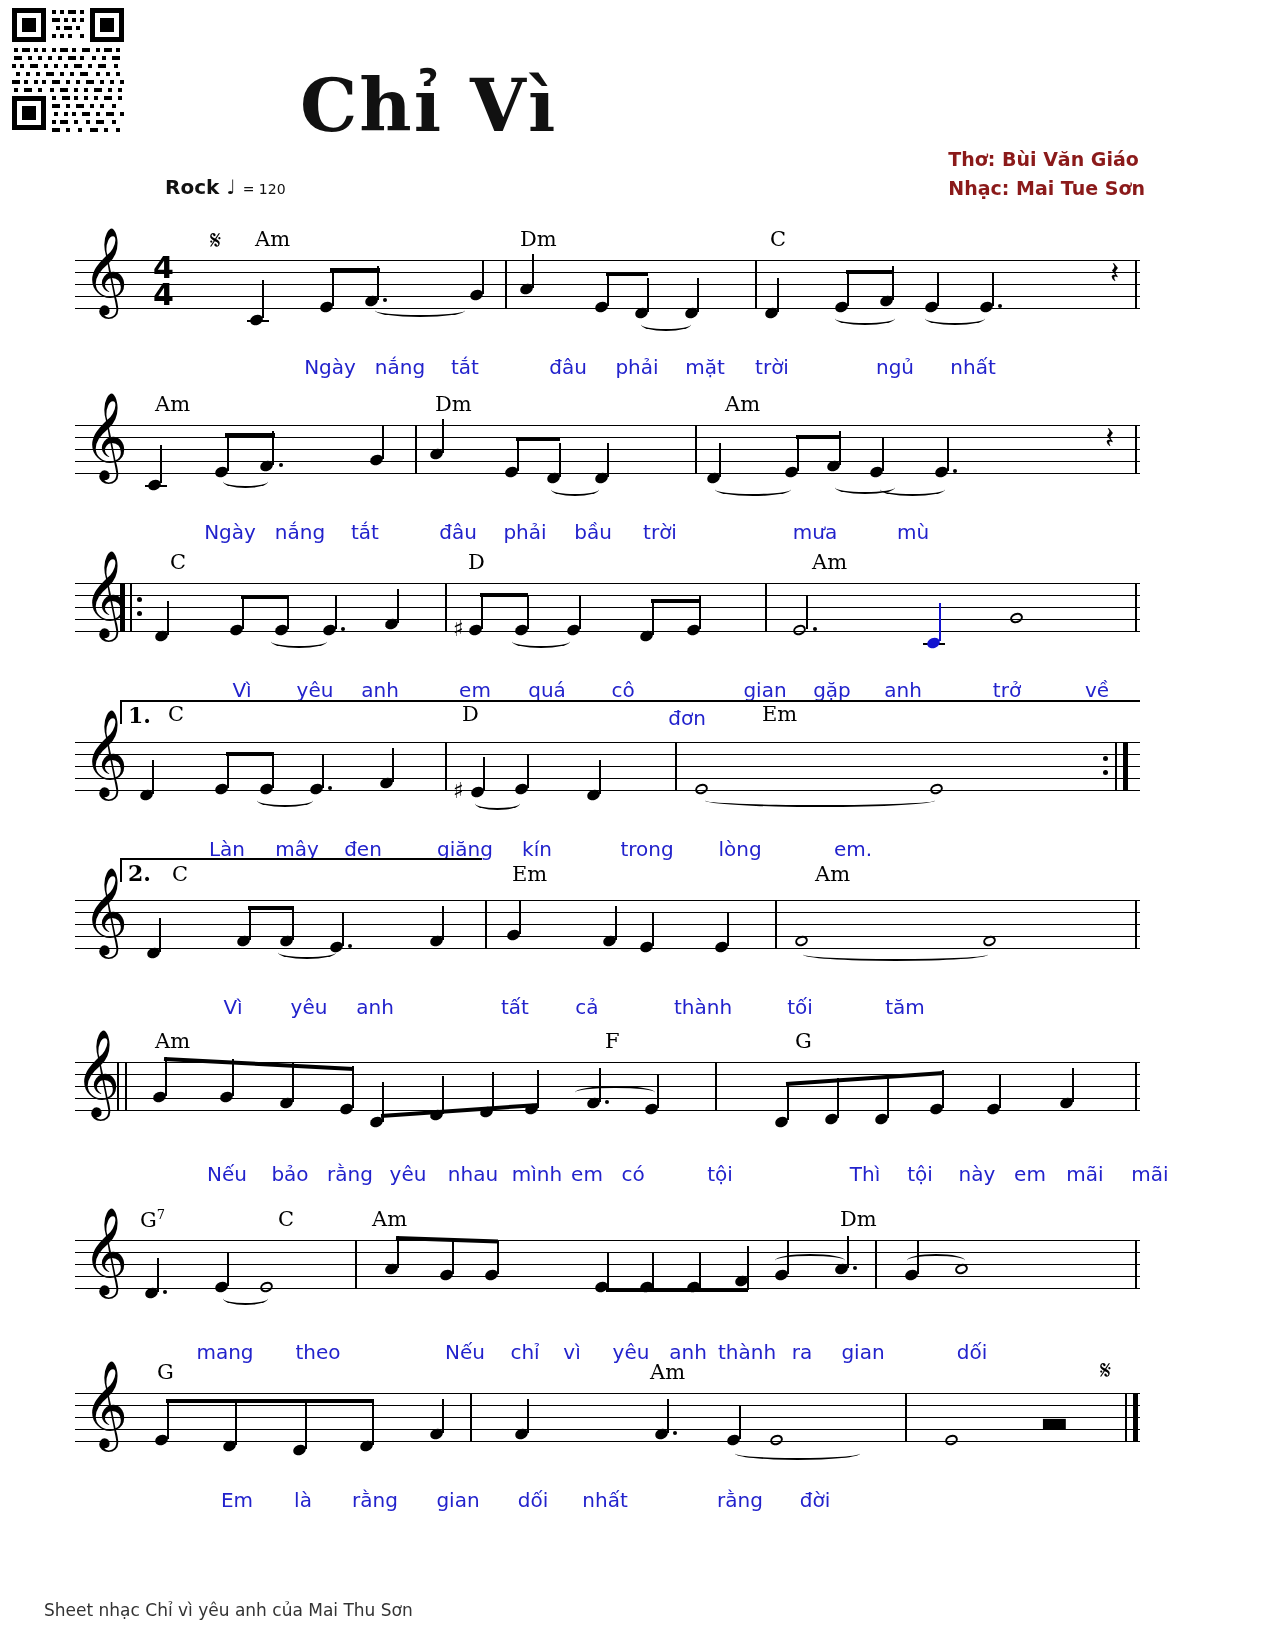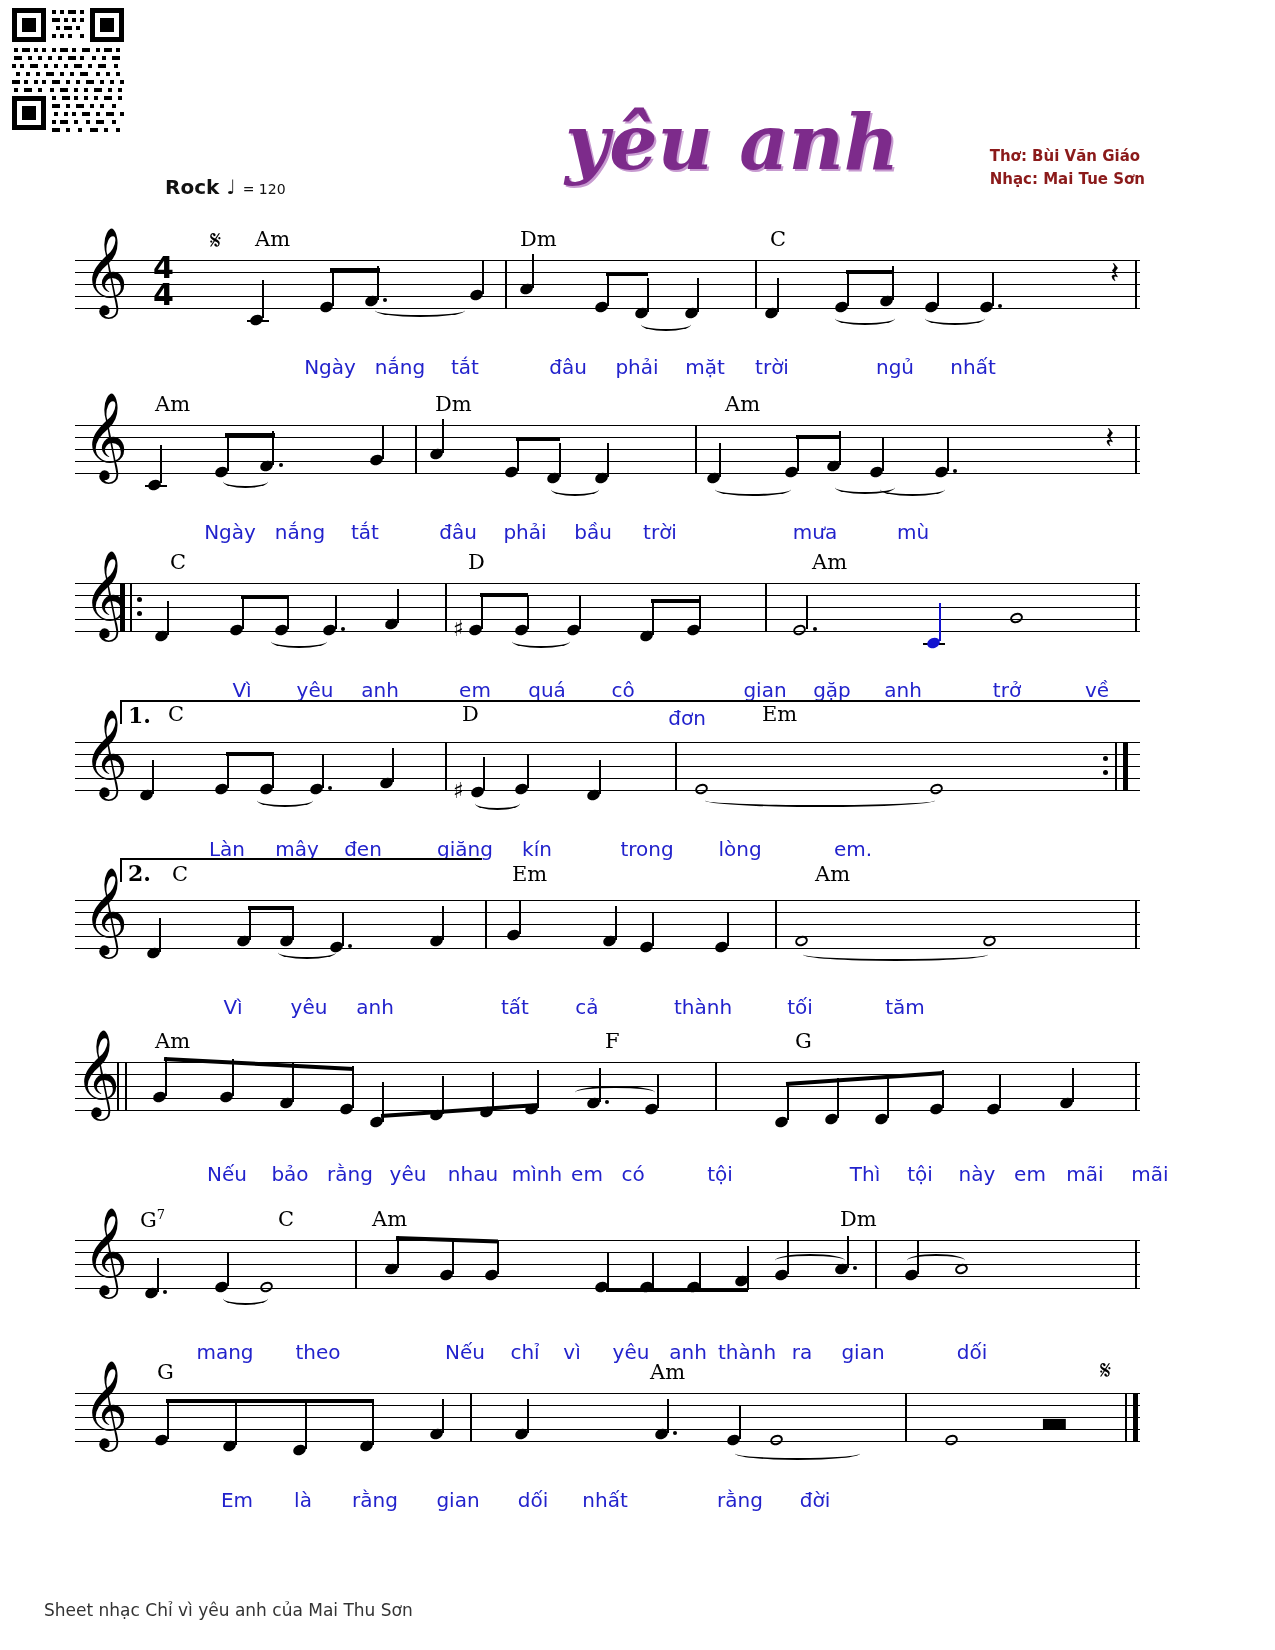--- a/index.html
+++ b/index.html
@@ -55,21 +55,21 @@
     color: #7d2b8b;
     text-shadow: 2px 2px 0 #c79ad0;
     line-height: 1;
   }
   #credits {
     position: absolute;
     right: 130px;
     top: 145px;
     text-align: left;
     color: #8b1a1a;
-    font-size: 15px;
+    font-size: 19px;
     font-weight: bold;
     line-height: 1.55;
   }
   #tempo {
     position: absolute;
     left: 165px;
     top: 175px;
     font-size: 20px;
     font-weight: bold;
     color: #111;
@@ -378,21 +378,21 @@
         <rect x="58" y="124" width="4" height="4"></rect>
       <rect x="70" y="124" width="4" height="4"></rect>
         <rect x="82" y="124" width="8" height="4"></rect>
       <rect x="96" y="124" width="4" height="4"></rect>
         <rect x="108" y="124" width="4" height="4"></rect>
     </g>
   </svg>
 </div>
 
 <div id="title-block">
-  <div id="title-accent">yêu anh</div>
+  <div id="title-main">Chỉ Vì</div>
 </div>
 
 <div id="credits">
   <div>Thơ: Bùi Văn Giáo</div>
   <div>Nhạc: Mai Tue Sơn</div>
 </div>
 
 <div id="tempo">
   <span>Rock</span>
   <span class="notehead">♩</span>

